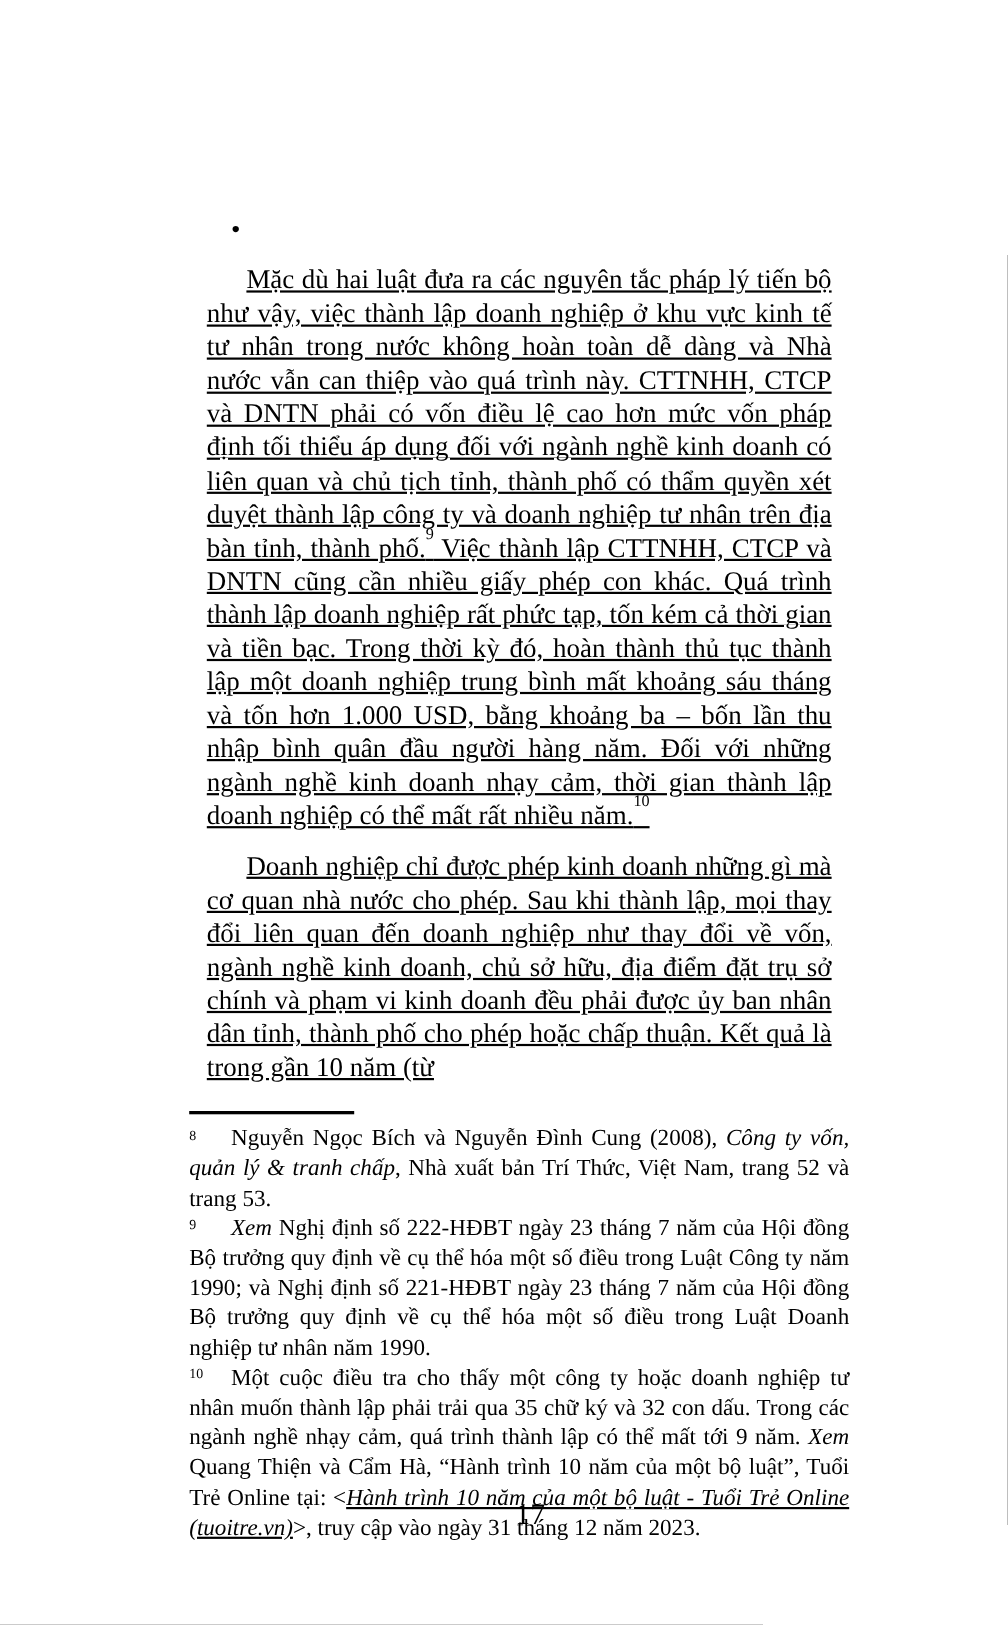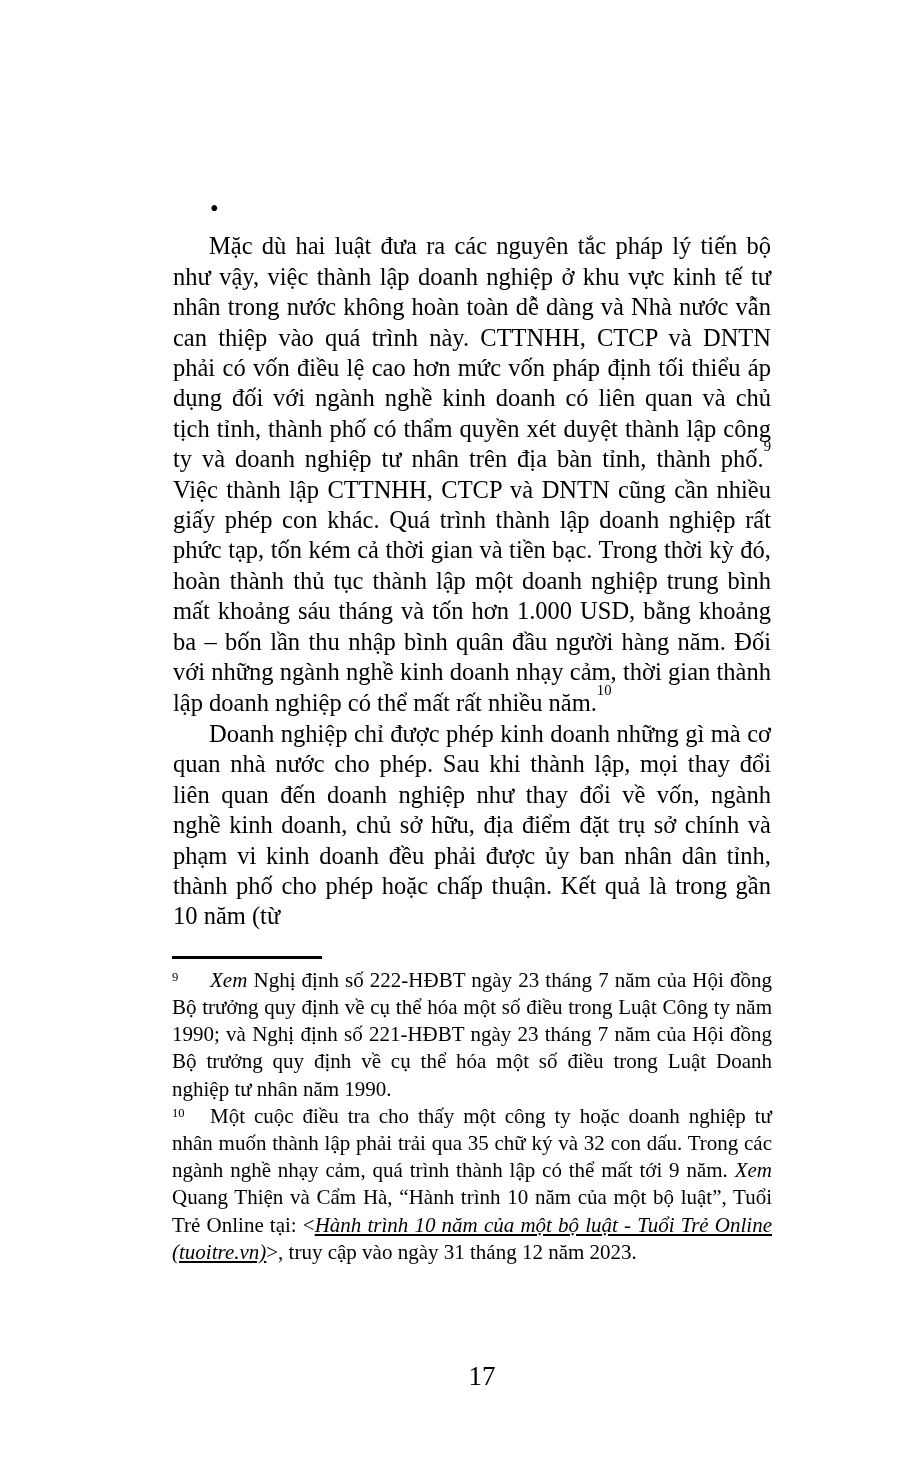--- a/index.html
+++ b/index.html
@@ -30,23 +30,24 @@
   }
   .bullet-marker {
     width: 28px;
     flex: 0 0 28px;
   }
   .bullet-text {
     flex: 1;
     text-align: justify;
   }
   .para {
-    margin: 1px;
+    margin: 16px;
     text-align: justify;
     text-indent: 36px;
+    text-decoration: underline;
   }
   .fnref {
     font-size: 60%;
     position: relative;
     top: -0.45em;
     line-height: 0;
   }
   .fn-rule {
     width: 150px;
     border-top: 3px solid #000;
@@ -91,20 +92,21 @@
     <div class="bullet-item body-text">
       <span class="bullet-marker">•</span>
     </div>
 
     <p class="para body-text"><span>Mặc dù hai luật đưa ra các nguyên tắc pháp lý tiến bộ như vậy, việc thành lập doanh nghiệp ở khu vực kinh tế tư nhân trong nước không hoàn toàn dễ dàng và Nhà nước vẫn can thiệp vào quá trình này.  CTTNHH, CTCP và DNTN phải có vốn điều lệ cao hơn mức vốn pháp định tối thiểu áp dụng đối với ngành nghề kinh doanh có liên quan và chủ tịch tỉnh, thành phố có thẩm quyền xét duyệt thành lập công ty và doanh nghiệp tư nhân trên địa bàn tỉnh, thành phố.</span><sup class="fnref">9</sup><span>  Việc thành lập CTTNHH, CTCP và DNTN cũng cần nhiều giấy phép con khác.  Quá trình thành lập doanh nghiệp rất phức tạp, tốn kém cả thời gian và tiền bạc.  Trong thời kỳ đó, hoàn thành thủ tục thành lập một doanh nghiệp trung bình mất khoảng sáu tháng và tốn hơn 1.000 USD, bằng khoảng ba – bốn lần thu nhập bình quân đầu người hàng năm.  Đối với những ngành nghề kinh doanh nhạy cảm, thời gian thành lập doanh nghiệp có thể mất rất nhiều năm.</span><sup class="fnref">10</sup></p>
 
     <p class="para body-text"><span>Doanh nghiệp chỉ được phép kinh doanh những gì mà cơ quan nhà nước cho phép.  Sau khi thành lập, mọi thay đổi liên quan đến doanh nghiệp như thay đổi về vốn, ngành nghề kinh doanh, chủ sở hữu, địa điểm đặt trụ sở chính và phạm vi kinh doanh đều phải được ủy ban nhân dân tỉnh, thành phố cho phép hoặc chấp thuận.  Kết quả là trong gần 10 năm (từ</span></p>
 
     <div class="fn-rule"></div>
 
+    <p class="footnote"><sup class="fn-num">8</sup><span>Nguyễn Ngọc Bích và Nguyễn Đình Cung (2008), </span><span class="it">Công ty vốn, quản lý &amp; tranh chấp</span><span>, Nhà xuất bản Trí Thức, Việt Nam, trang 52 và trang 53.</span></p>
 
     <p class="footnote"><sup class="fn-num">9</sup><span class="it">Xem</span><span> Nghị định số 222-HĐBT ngày 23 tháng 7 năm của Hội đồng Bộ trưởng quy định về cụ thể hóa một số điều trong Luật Công ty năm 1990; và Nghị định số 221-HĐBT ngày 23 tháng 7 năm của Hội đồng Bộ trưởng quy định về cụ thể hóa một số điều trong Luật Doanh nghiệp tư nhân năm 1990.</span></p>
 
     <p class="footnote"><sup class="fn-num">10</sup><span>Một cuộc điều tra cho thấy một công ty hoặc doanh nghiệp tư nhân muốn thành lập phải trải qua 35 chữ ký và 32 con dấu.  Trong các ngành nghề nhạy cảm, quá trình thành lập có thể mất tới 9 năm. </span><span class="it">Xem</span><span> Quang Thiện và Cẩm Hà, “Hành trình 10 năm của một bộ luật”, Tuổi Trẻ Online tại: &lt;</span><a class="fn-link">Hành trình 10 năm của một bộ luật - Tuổi Trẻ Online (tuoitre.vn)</a><span>&gt;, truy cập vào ngày 31 tháng 12 năm 2023.</span></p>
 
   </div>
 
   <div class="page-number">17</div>
 </div>
 

